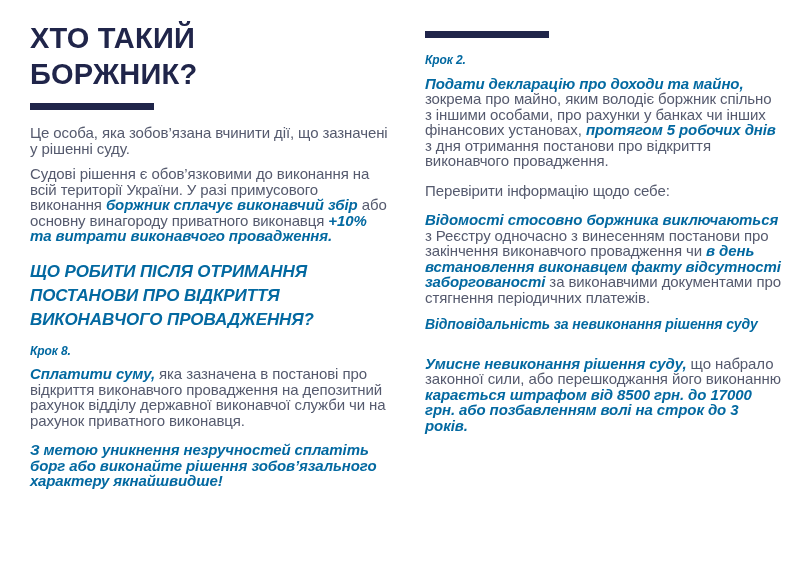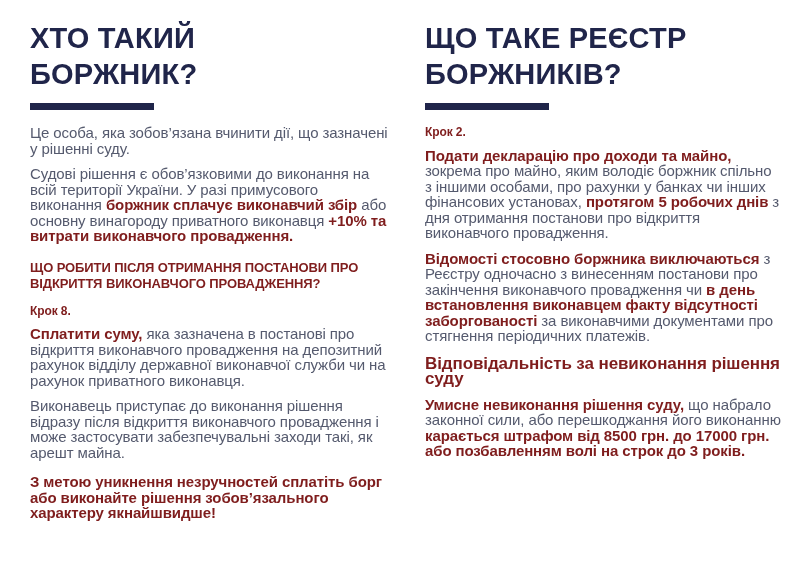--- a/index.html
+++ b/index.html
@@ -42,68 +42,67 @@
   }
   p {
     margin: 0 0 10px 0;
     font-size: 15px;
     line-height: 15.5px;
     letter-spacing: -0.1px;
     color: #555a6e;
   }
   p .b {
     font-weight: 700;
-    color: #7f1d1d;
+    color: #0369a1;
+    font-style: italic;
   }
   .caps-heading {
-    font-size: 13px;
-    line-height: 16px;
+    font-size: 17px;
+    line-height: 24px;
     margin: 16px 5px 12px 0;
   }
   .step {
     font-size: 12px;
     margin: 2px 0 7px 0;
   }
   .spaced {
     margin-top: 14px;
     margin-bottom: 15px;
   }
   .spaced-top {
     margin-top: 14px;
     margin-bottom: 14px;
   }
   .sub-heading {
-    font-size: 17px;
-    margin: 12px 0 10px 0;
+    font-size: 14px;
+    margin: 12px 0 23px 0;
   }
 </style>
 </head>
 <body>
 
 <div class="page">
 
   <section class="col">
     <h1 class="title">ХТО ТАКИЙ
 БОРЖНИК?</h1>
     <div class="rule"></div>
 
     <p><span>Це особа, яка зобов’язана вчинити дії, що зазначені у рішенні суду.</span></p>
     <p><span>Судові рішення є обов’язковими до виконання на всій території України.  У разі примусового виконання </span><span class="b">боржник сплачує виконавчий збір</span><span> або основну винагороду приватного виконавця </span><span class="b">+10% та витрати виконавчого провадження.</span></p>
     <p class="caps-heading"><span class="b">ЩО РОБИТИ ПІСЛЯ ОТРИМАННЯ ПОСТАНОВИ ПРО ВІДКРИТТЯ ВИКОНАВЧОГО ПРОВАДЖЕННЯ?</span></p>
     <p class="step"><span class="b">Крок 8.</span></p>
     <p><span class="b">Сплатити суму,</span><span> яка зазначена в постанові про відкриття виконавчого провадження на депозитний  рахунок відділу державної виконавчої служби чи на рахунок приватного виконавця.</span></p>
-    <p><span>Виконавець приступає до виконання рішення відразу після відкриття виконавчого провадження і може застосувати забезпечувальні заходи такі, як арешт майна.</span></p>
     <p class="spaced"><span class="b">З метою уникнення незручностей сплатіть борг або виконайте рішення зобов’язального характеру якнайшвидше!</span></p>
   </section>
 
   <section class="col">
-    <h1 class="title">ЩО ТАКЕ РЕЄСТР
-БОРЖНИКІВ?</h1>
     <div class="rule"></div>
 
     <p class="step"><span class="b">Крок 2.</span></p>
     <p><span class="b">Подати декларацію про доходи та майно,</span><span> зокрема про майно, яким володіє боржник спільно з іншими особами, про  рахунки у банках чи інших фінансових установах, </span><span class="b">протягом 5 робочих днів</span><span> з дня отримання постанови про відкриття виконавчого провадження.</span></p>
+    <p class="spaced-top"><span>Перевірити інформацію щодо себе:</span></p>
     <p><span class="b">Відомості стосовно боржника виключаються</span><span> з Реєстру одночасно з винесенням постанови про закінчення виконавчого провадження чи </span><span class="b">в день встановлення виконавцем факту відсутності заборгованості</span><span> за виконавчими документами про стягнення періодичних платежів.</span></p>
     <p class="sub-heading"><span class="b">Відповідальність за невиконання рішення суду</span></p>
     <p><span class="b">Умисне невиконання рішення суду,</span><span> що набрало законної сили, або перешкоджання його виконанню </span><span class="b">карається штрафом від 8500 грн. до 17000 грн. або позбавленням волі на строк до 3 років.</span></p>
   </section>
 
 </div>
 
 </body></html>

